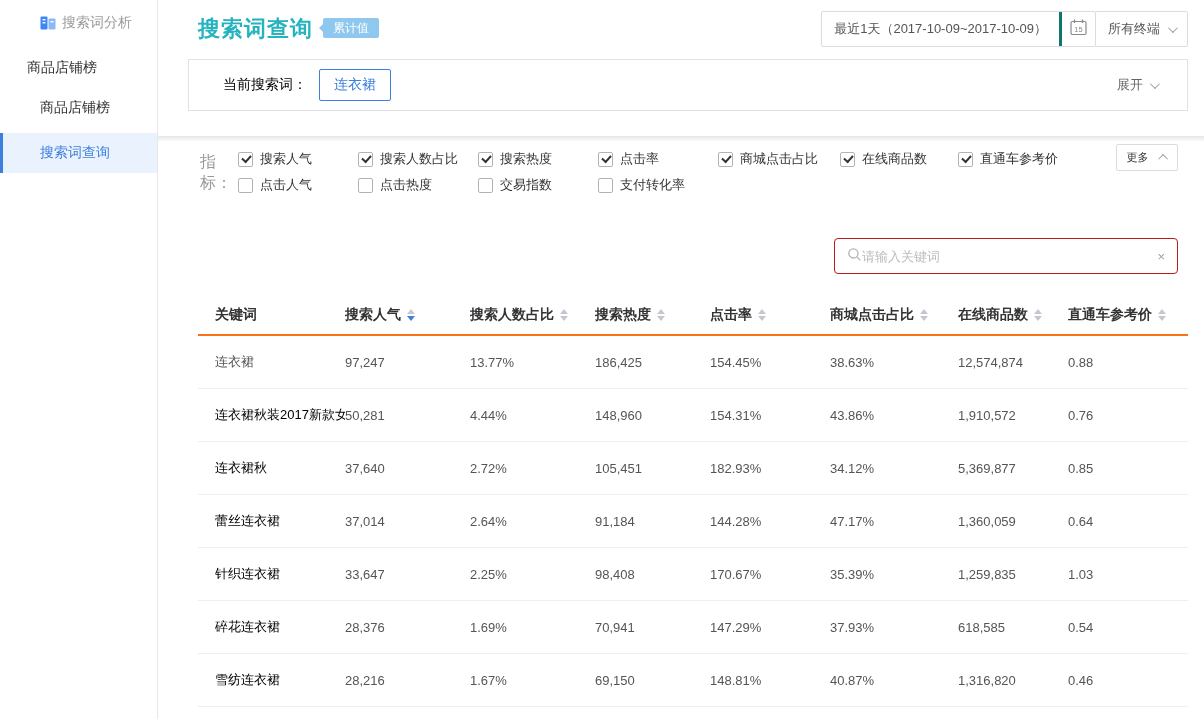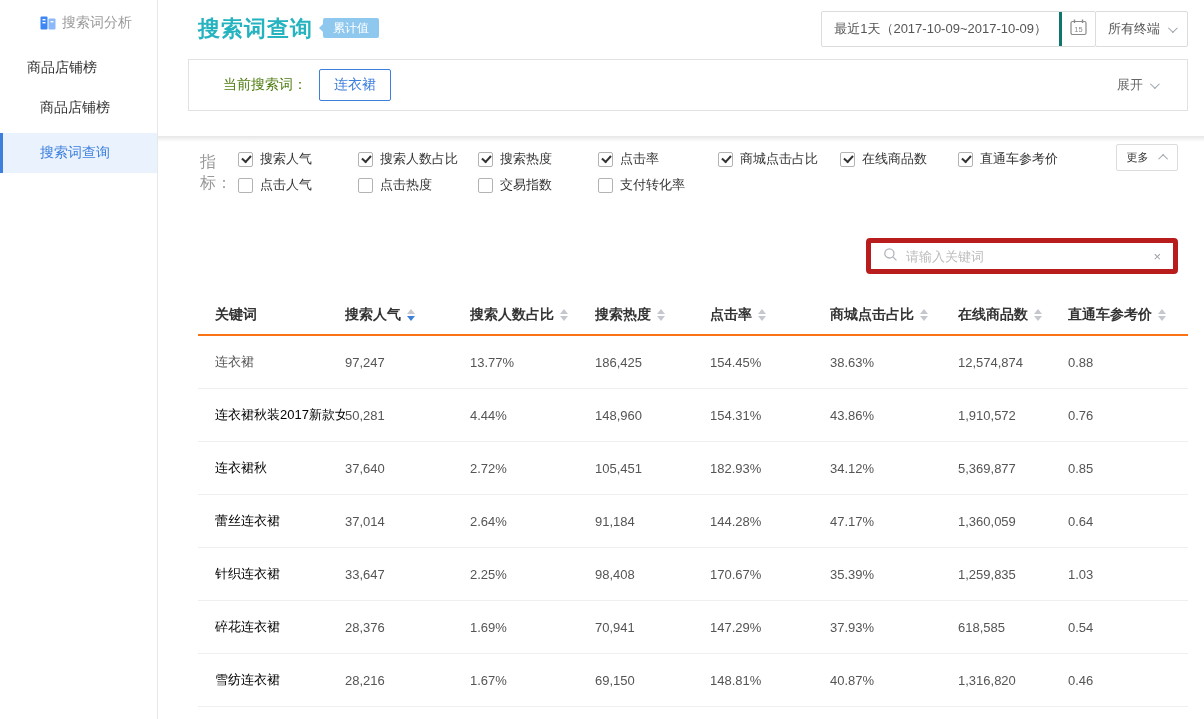--- a/index.html
+++ b/index.html
@@ -43,21 +43,21 @@
 
   
   .chev { width:7px; height:7px; border-right:1px solid #9aa0a6;
     border-bottom:1px solid #9aa0a6; display:inline-block; }
   .chev.down { transform:rotate(45deg) translateY(-2px); }
   .chev.up { transform:rotate(-135deg) translateY(-2px); }
 
   
   .term-panel { margin:0 16px 0 30px; width:1000px; height:52px;
     border:1px solid #e2e2e2; display:flex; align-items:center; background:#fff; }
-  .term-label { margin-left:34px; font-size:14px; color:#4d7c0f; }
+  .term-label { margin-left:34px; font-size:14px; color:#000000; }
   .term-btn { margin-left:12px; border:1px solid #3d7fdd; color:#3d7fdd;
     background:#fff; font-size:14px; padding:6px 14px; border-radius:2px; cursor:pointer;
     font-family:inherit; }
   .term-spacer { flex:1; }
   .expand-link { margin-right:30px; font-size:13px; color:#666; cursor:pointer;
     display:flex; align-items:center; gap:7px; }
 
   .section-shadow { margin-top:25px; height:6px;
     background:linear-gradient(#e6e6e6, rgba(230,230,230,0)); }
 
@@ -74,22 +74,22 @@
   .checkbox.checked::after { content:""; position:absolute; left:3px; top:2px;
     width:7px; height:4px; border-left:2px solid #333; border-bottom:2px solid #333;
     transform:rotate(-48deg); }
   .more-btn { position:absolute; right:26px; top:2px; width:62px; height:27px;
     border:1px solid #dcdcdc; border-radius:2px; background:#fff; font-size:11px;
     color:#333; display:flex; align-items:center; justify-content:center; gap:12px;
     cursor:pointer; }
 
   
   .search-wrap { display:flex; justify-content:flex-end; margin:36px 26px 0 0; }
-  .search-box { width:312px; height:36px; border:5px solid #b91c1c; border-radius:4px;
-    display:flex; align-items:center; padding:0 12px; gap:8px; background:#fff; }
+  .search-box { width:344px; height:36px; border:1px solid #b91c1c; border-radius:4px;
+    display:flex; align-items:center; padding:0 12px; background:#fff; }
   .search-box input { flex:1; border:none; outline:none; font-size:13px; color:#555;
     font-family:inherit; background:transparent; }
   .search-box input::placeholder { color:#bcbcbc; }
   .clear-x { color:#9aa0a6; font-size:13px; cursor:pointer; }
 
   
   .table { margin:22px 16px 0 40px; }
   .trow { display:flex; align-items:center; padding-left:17px;
     border-bottom:1px solid #efefef; height:53px; font-size:13px; color:#555; }
   .trow.head { height:40px; border-bottom:2px solid #f97316; font-size:14px;

